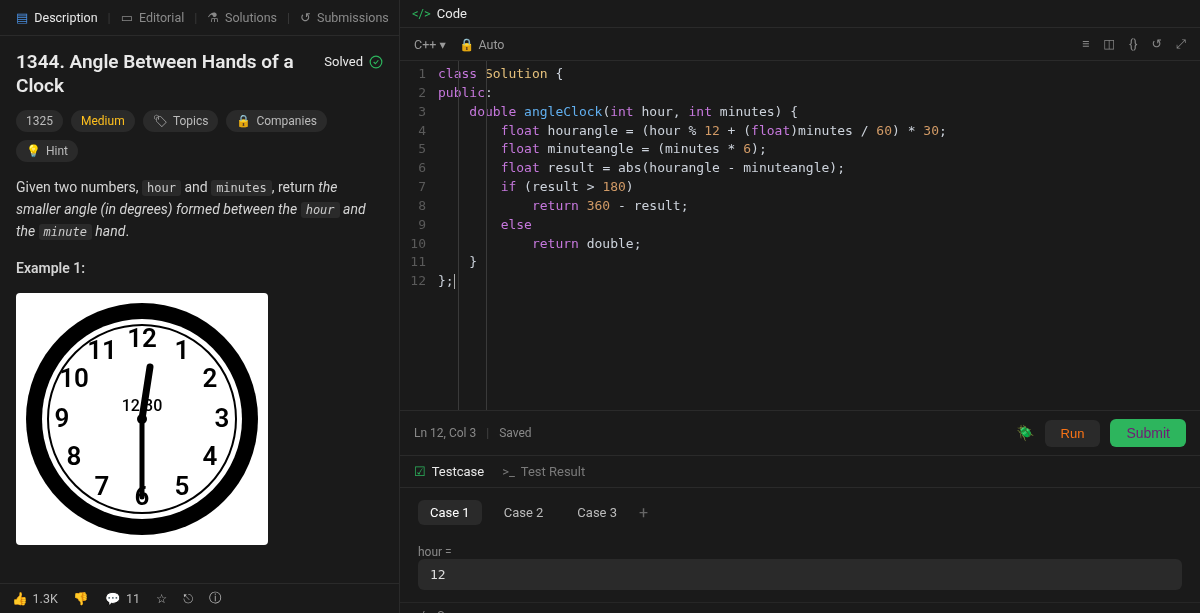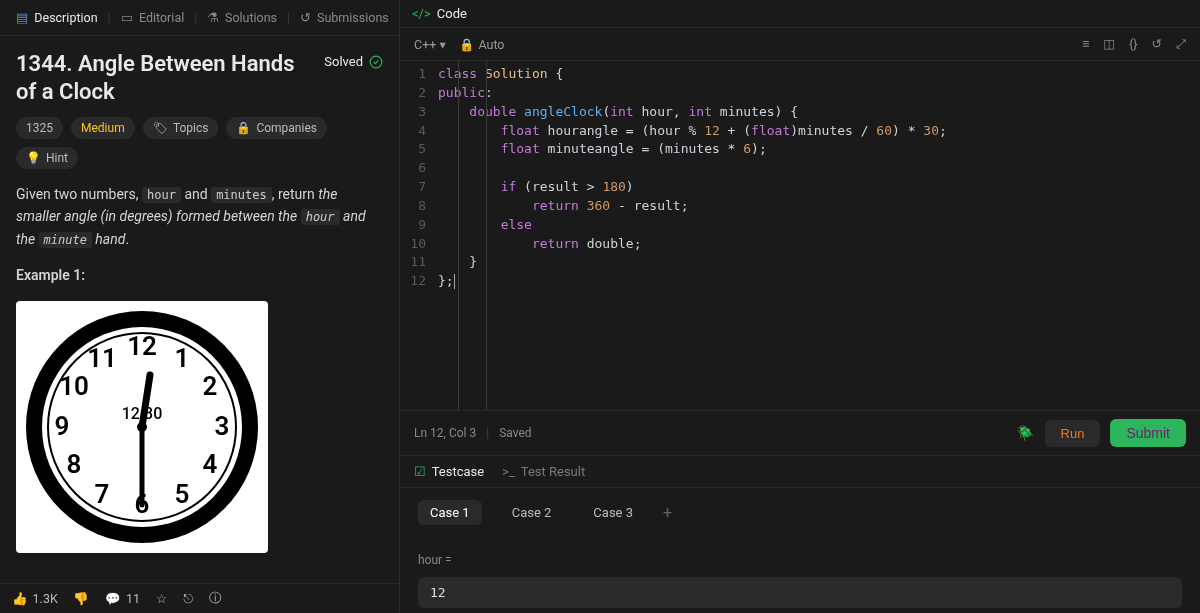--- a/index.html
+++ b/index.html
@@ -11,21 +11,21 @@
   .ltab { display:flex; align-items:center; gap:6px; padding:4px 6px; color:#8a8a8a; cursor:pointer; }
   .ltab.active { color:#e9e9e9; }
   .ltab .ic { color:#4a90e2; font-size:13px; }
   .ltab.ed .ic { color:#888; }
   .ltab.sol .ic { color:#888; }
   .ltab.sub .ic { color:#888; }
   .sep { color:#3a3a3a; }
   
   .lbody { flex:1; overflow:auto; padding:14px 16px 0; }
   .titleRow { display:flex; align-items:flex-start; justify-content:space-between; gap:10px; margin-bottom:12px; }
-  .title { font-size:22px; font-weight:600; line-height:1.25; }
+  .title { font-size:19px; font-weight:600; line-height:1.25; }
   .solved { display:flex; align-items:center; gap:6px; color:#e9e9e9; font-size:13px; white-space:nowrap; margin-top:4px; }
   .solved svg { stroke:#2db55d; }
   .badges { display:flex; gap:8px; margin-bottom:14px; flex-wrap:wrap; }
   .pill { background:#2a2a2a; padding:4px 10px; border-radius:14px; font-size:12px; color:#bbb; display:flex; align-items:center; gap:5px; }
   .pill.med { color:#ffc01e; }
   .desc { font-size:14px; line-height:1.6; color:#d4d4d4; }
   .desc p { margin-bottom:14px; }
   code { background:#2a2a2a; padding:1px 5px; border-radius:3px; font-family:Menlo,Consolas,monospace; font-size:12px; color:#ccc; }
   em { font-style:italic; }
   .ex { font-weight:600; margin:12px 0 10px; }
@@ -55,25 +55,25 @@
   .btns { margin-left:auto; display:flex; gap:10px; align-items:center; }
   .runb { background:#2a2a2a; color:#f97316; padding:6px 16px; border-radius:6px; border:none; font-size:13px; cursor:pointer; }
   .subb { background:#2db55d; color:#701a75; padding:6px 16px; border-radius:6px; border:none; font-size:14px; font-weight:500; cursor:pointer; }
   
   .testPanel { background:#1a1a1a; border-top:1px solid #2a2a2a; display:flex; flex-direction:column; height:158px; }
   .testHead { display:flex; align-items:center; gap:18px; padding:8px 14px; border-bottom:1px solid #2a2a2a; font-size:13px; }
   .testHead .t1 { display:flex; align-items:center; gap:6px; color:#e9e9e9; }
   .testHead .t1 .ic { color:#2db55d; }
   .testHead .t2 { color:#7a7a7a; display:flex; align-items:center; gap:6px; }
   .testBody { padding:12px 18px; flex:1; }
-  .cases { display:flex; gap:18px; align-items:center; margin-bottom:28px; }
+  .cases { display:flex; gap:10px; align-items:center; margin-bottom:20px; }
   .case { padding:5px 12px; border-radius:6px; color:#bbb; cursor:pointer; font-size:13px; }
   .case.active { background:#2a2a2a; color:#fff; }
   .add { color:#666; font-size:16px; cursor:pointer; }
-  .varlab { font-size:12px; color:#888; margin-bottom:10px; }
+  .varlab { font-size:12px; color:#888; margin-bottom:0; }
   .varbox { background:#2a2a2a; padding:8px 12px; border-radius:6px; font-family:Menlo,monospace; font-size:13px; color:#ddd; }
   .testFoot { padding:6px 14px; font-size:12px; color:#888; display:flex; align-items:center; gap:6px; border-top:1px solid #262626;}
   
   .svgic { width:14px; height:14px; display:inline-block; }
 </style>
 </head>
 <body>
 
 <div class="left">
   <div class="ltabs">
@@ -208,20 +208,21 @@
     <div class="line">
         <div class="gut">4</div>
         <div class="src">        <span class="typ">float</span><span> hourangle = (hour % </span><span class="num">12</span><span> + (</span><span class="typ">float</span><span>)minutes / </span><span class="num">60</span><span>) * </span><span class="num">30</span><span>;</span></div>
       </div>
     <div class="line">
         <div class="gut">5</div>
         <div class="src">        <span class="typ">float</span><span> minuteangle = (minutes * </span><span class="num">6</span><span>);</span></div>
       </div>
     <div class="line">
         <div class="gut">6</div>
+        <div class="src">        <span class="typ">float</span><span> result = abs(hourangle - minuteangle);</span></div>
       </div>
     <div class="line">
         <div class="gut">7</div>
         <div class="src">        <span class="kw">if</span><span> (result &gt; </span><span class="num">180</span><span>)</span></div>
       </div>
     <div class="line">
         <div class="gut">8</div>
         <div class="src">            <span class="kw">return</span><span> </span><span class="num">360</span><span> - result;</span></div>
       </div>
     <div class="line">

